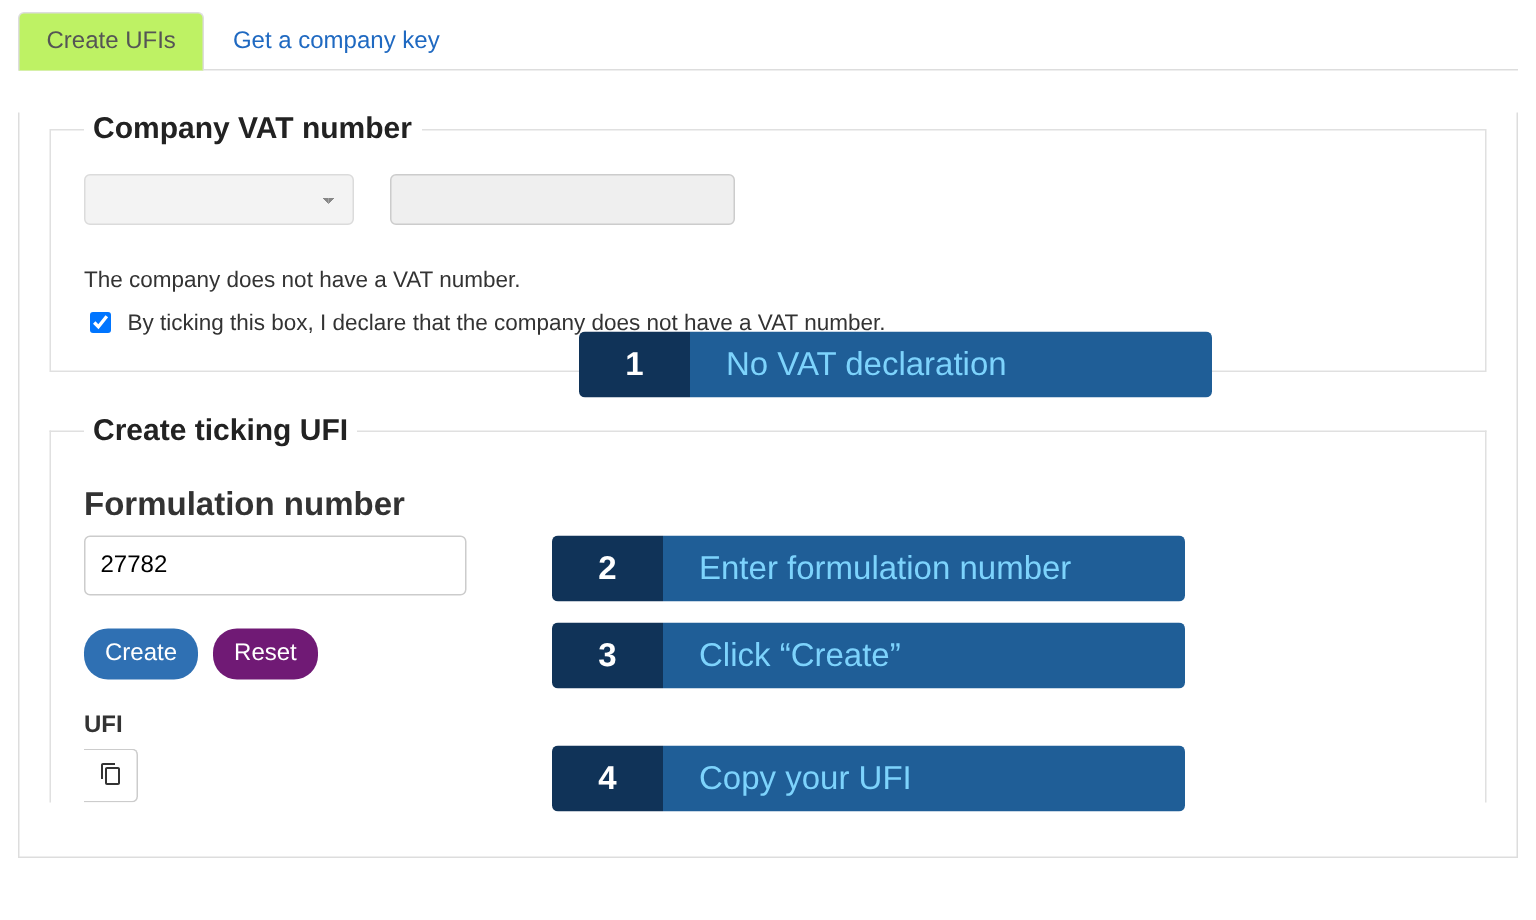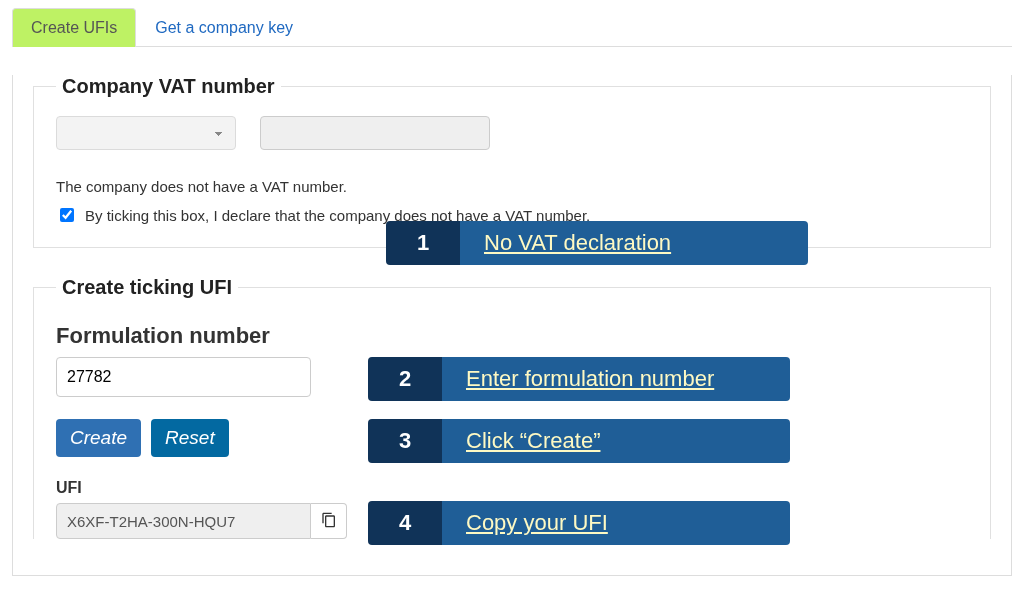--- a/index.html
+++ b/index.html
@@ -109,28 +109,27 @@
     font-weight: bold;
     font-size: 22px;
     width: 74px;
     display: flex;
     align-items: center;
     justify-content: center;
     height: 100%;
   }
   .callout .lbl {
     background: #1f5e97;
-    color: #fef9c3;
+    color: #7dd3fc;
     font-size: 22px;
     padding: 0 24px;
     display: flex;
     align-items: center;
     height: 100%;
     min-width: 348px;
-    text-decoration: underline;
   }
   .callout-1 { left: 330px; top: -4px; }
 
   .section2-label {
     font-weight: bold;
     color: #333;
     margin-bottom: 8px;
     margin-top: 6px;
     font-size: 22px;
   }
@@ -144,27 +143,26 @@
   }
   .btn-row {
     display: flex;
     gap: 10px;
     margin-top: 22px;
   }
   .btn {
     border: none;
     color: #fff;
     padding: 8px 14px;
-    border-radius: 4px;
-    font-size: 19px;
+    border-radius: 16px;
+    font-size: 16px;
     cursor: pointer;
-    font-style: italic;
   }
   .btn-primary { background: #2f70b3; }
-  .btn-secondary { background: #0369a1; }
+  .btn-secondary { background: #701a75; }
   .ufi-label {
     font-weight: bold;
     margin-top: 22px;
     margin-bottom: 6px;
     font-size: 16px;
   }
   .ufi-row {
     display: flex;
   }
   .ufi-output {
@@ -254,21 +252,20 @@
         <div class="callout callout-3">
           <div class="num">3</div>
           <div class="lbl">Click “Create”</div>
         </div>
       </div>
     </div>
 
     <div class="sec2-item">
       <div class="ufi-label">UFI</div>
       <div class="ufi-row">
-        <input type="text" class="ufi-output" readonly="" value="X6XF-T2HA-300N-HQU7" style="">
         <button class="copy-btn">
           <span>
             <svg viewBox="0 0 24 24" fill="#333">
                 <path d="M16 1H4C2.9 1 2 1.9 2 3v14h2V3h12V1zm3 4H8C6.9 5 6 5.9 6 7v14c0 1.1.9 2 2 2h11c1.1 0 2-.9 2-2V7c0-1.1-.9-2-2-2zm0 16H8V7h11v14z"></path>
               </svg>
           </span>
         </button>
       </div>
       <div class="callout-wrap">
         <div class="callout callout-4">

